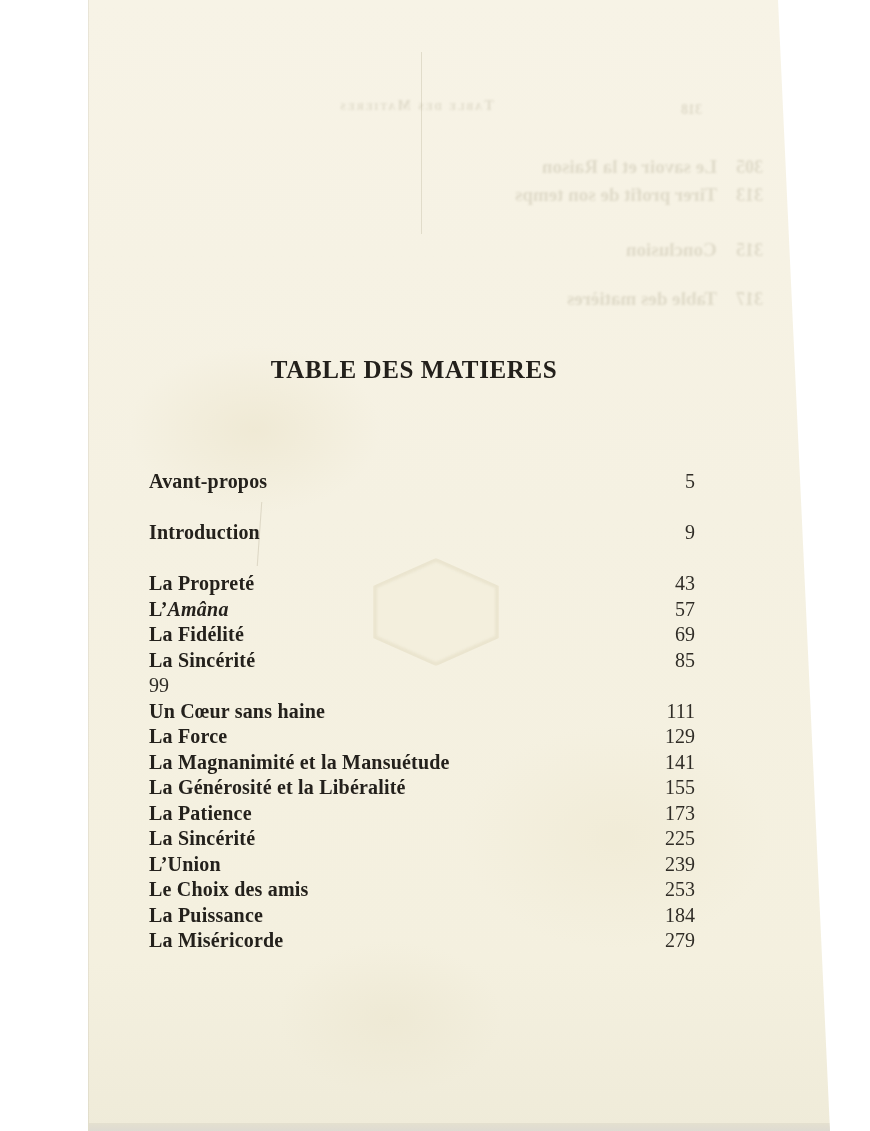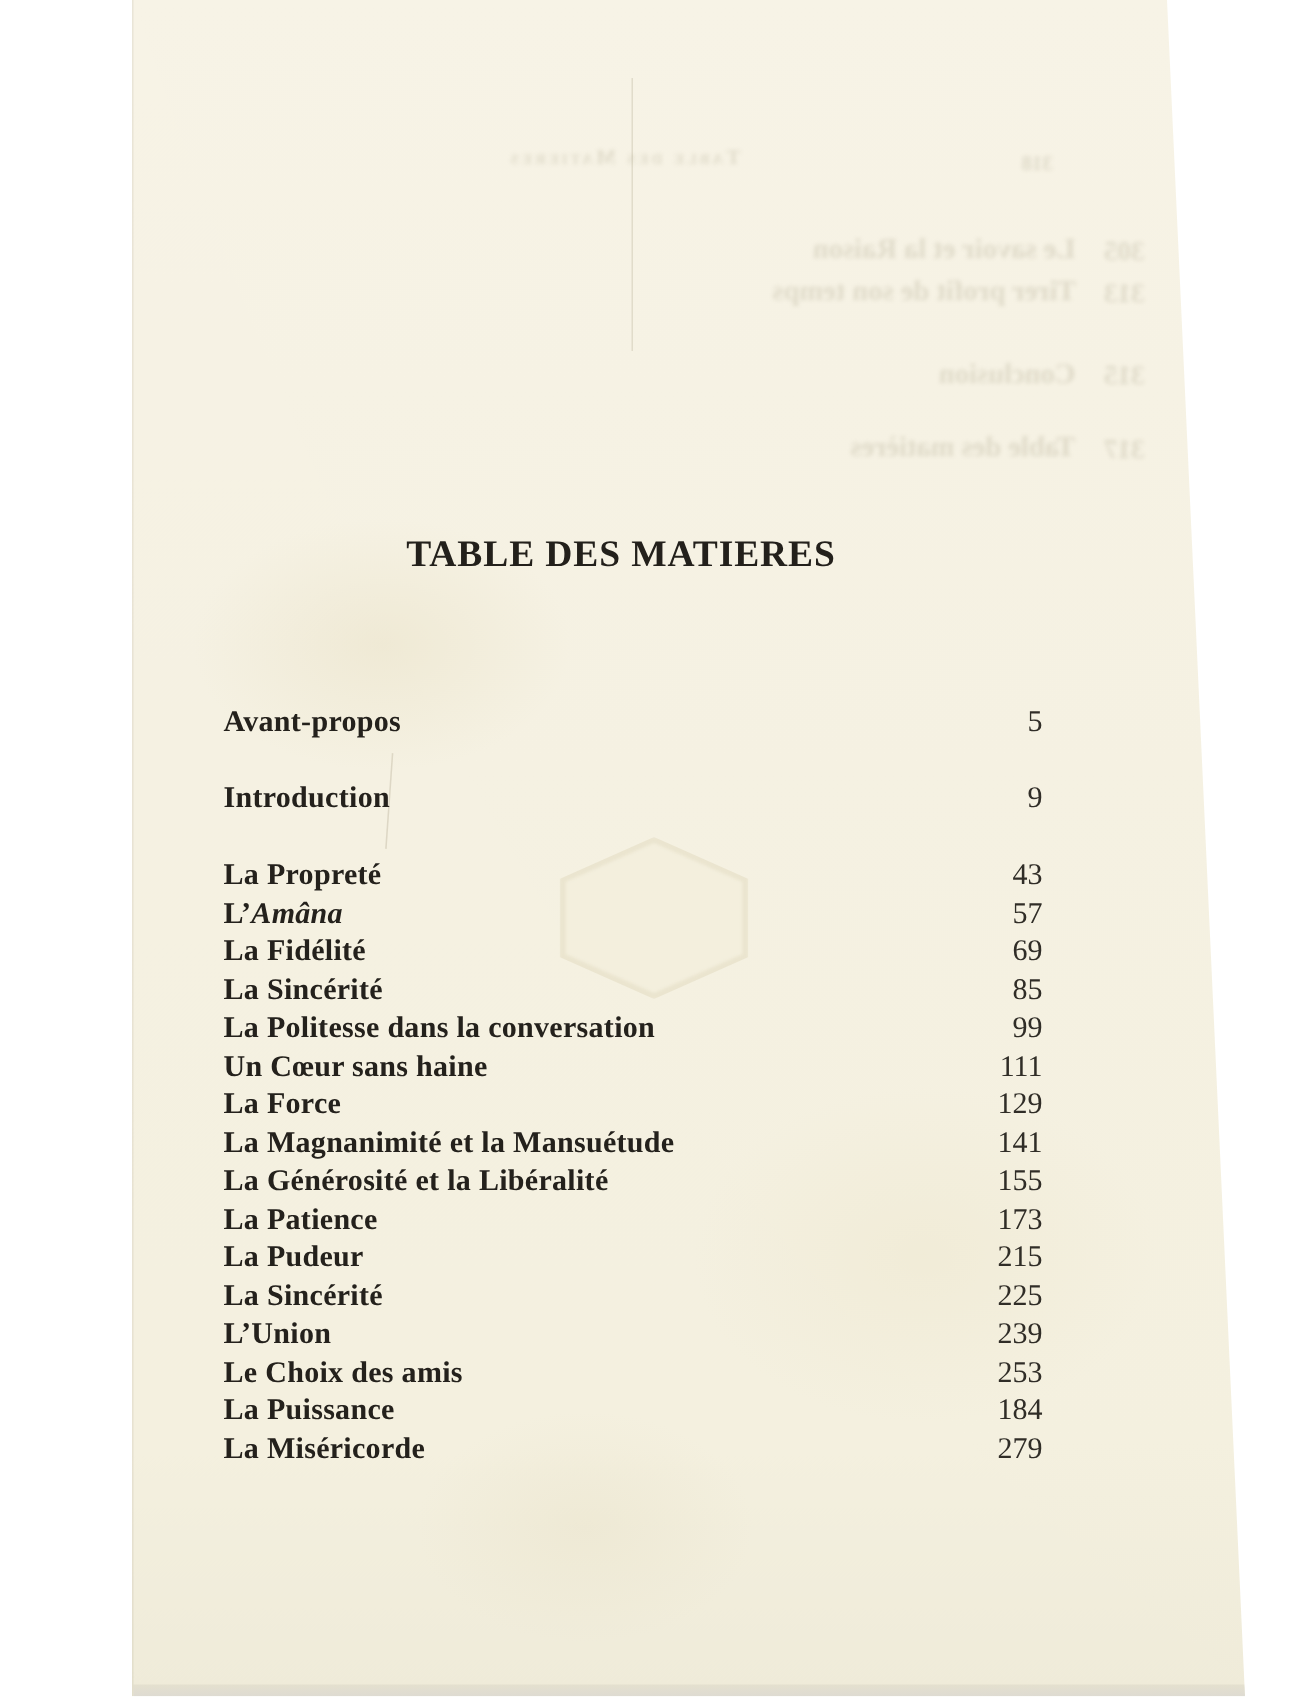--- a/index.html
+++ b/index.html
@@ -173,21 +173,20 @@
   </div>
         <div class="toc-row">
     <span class="toc-label"><span>La Fidélité</span><span class="it"></span></span>
     <span class="toc-page">69</span>
   </div>
         <div class="toc-row">
     <span class="toc-label"><span>La Sincérité</span><span class="it"></span></span>
     <span class="toc-page">85</span>
   </div>
         <div class="toc-row">
-    <span class="toc-label"><span>La Politesse dans la conversation</span><span class="it"></span></span>
     <span class="toc-page">99</span>
   </div>
         <div class="toc-row">
     <span class="toc-label"><span>Un Cœur sans haine</span><span class="it"></span></span>
     <span class="toc-page">111</span>
   </div>
         <div class="toc-row">
     <span class="toc-label"><span>La Force</span><span class="it"></span></span>
     <span class="toc-page">129</span>
   </div>
@@ -197,24 +196,20 @@
   </div>
         <div class="toc-row">
     <span class="toc-label"><span>La Générosité et la Libéralité</span><span class="it"></span></span>
     <span class="toc-page">155</span>
   </div>
         <div class="toc-row">
     <span class="toc-label"><span>La Patience</span><span class="it"></span></span>
     <span class="toc-page">173</span>
   </div>
         <div class="toc-row">
-    <span class="toc-label"><span>La Pudeur</span><span class="it"></span></span>
-    <span class="toc-page">215</span>
-  </div>
-        <div class="toc-row">
     <span class="toc-label"><span>La Sincérité</span><span class="it"></span></span>
     <span class="toc-page">225</span>
   </div>
         <div class="toc-row">
     <span class="toc-label"><span>L’Union</span><span class="it"></span></span>
     <span class="toc-page">239</span>
   </div>
         <div class="toc-row">
     <span class="toc-label"><span>Le Choix des amis</span><span class="it"></span></span>
     <span class="toc-page">253</span>

